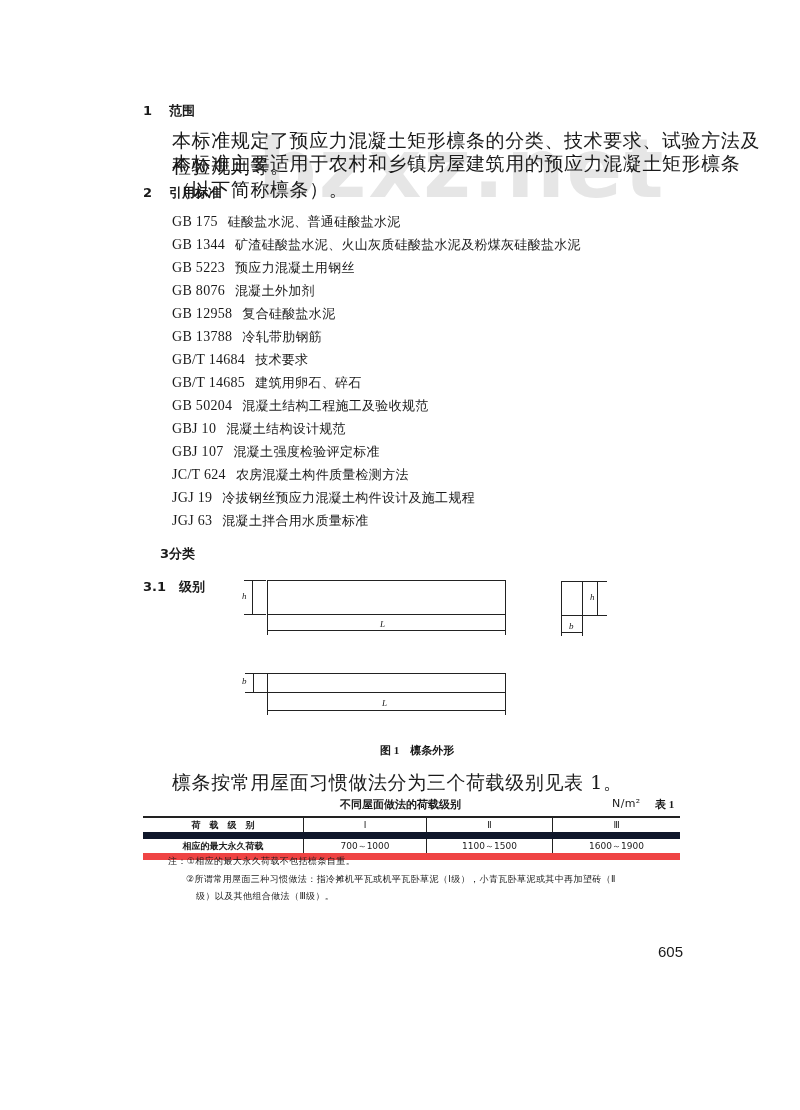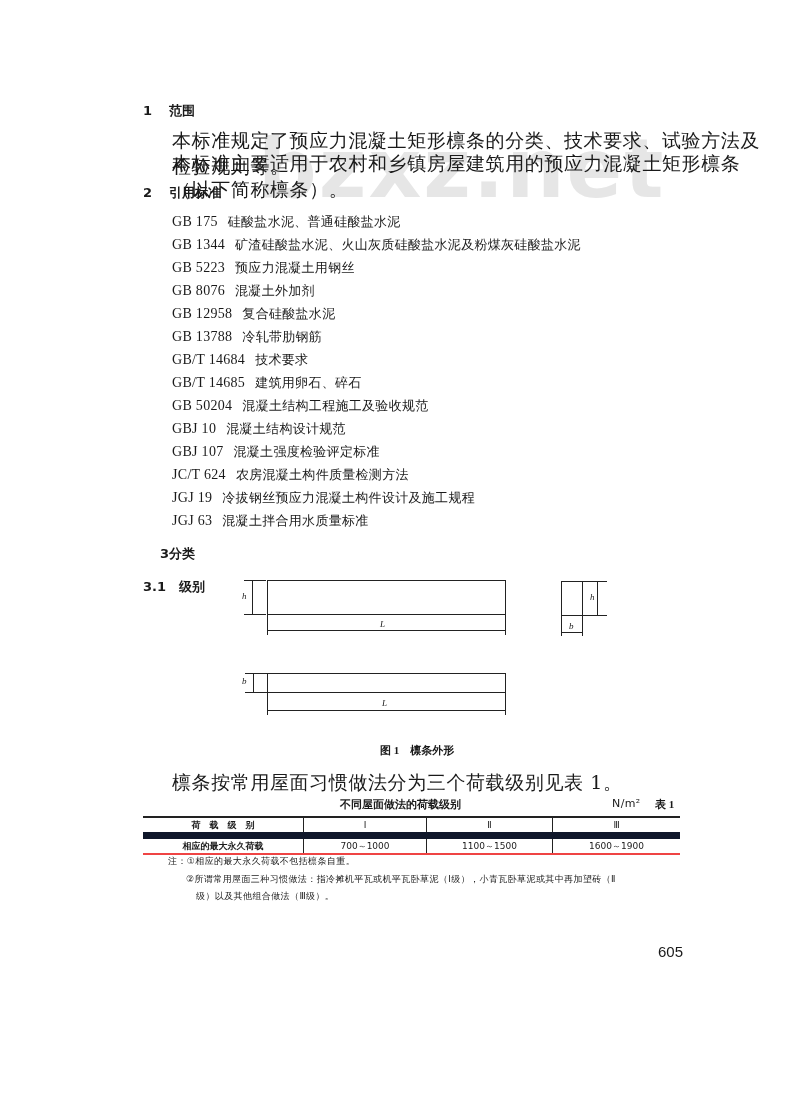--- a/index.html
+++ b/index.html
@@ -14,21 +14,21 @@
   .ref { position:absolute; left:172px; font-size:13px; letter-spacing:0.3px; }
   .ref .code { font-family:"Liberation Serif","DejaVu Serif",serif; font-size:14px; margin-right:10px; }
   .fig { position:absolute; border:1.4px solid #222; }
   .dim { position:absolute; background:#222; }
   .lbl { position:absolute; font-style:italic; font-size:9px; font-family:"Liberation Serif",serif; }
   .cap { position:absolute; font-size:11px; font-weight:bold; font-family:Liberation Serif, serif; }
   table.t1 { position:absolute; left:143px; top:816px; width:537px; border-collapse:collapse; font-size:9px;
              font-family:"DejaVu Sans","Liberation Sans",sans-serif; }
   table.t1 td { height:14px; text-align:center; padding:0; }
   table.t1 tr:first-child td { border-top:2px solid #222; border-bottom:7px solid #0f172a; }
-  table.t1 tr:last-child td { border-bottom:2px solid #ef4444; }
+  table.t1 tr:last-child td { border-bottom:7px solid #ef4444; }
   table.t1 td + td { border-left:1px solid #222; }
   .note { position:absolute; font-size:9px; font-family:"DejaVu Sans","Liberation Sans",sans-serif; letter-spacing:0.4px; }
   .pageno { position:absolute; left:658px; top:913px; font-size:15px; font-family:"Liberation Sans",sans-serif;margin-top:30px; }
 </style>
 </head>
 <body>
 
 <div class="watermark">bzxz.net</div>
 
 <div class="page">

